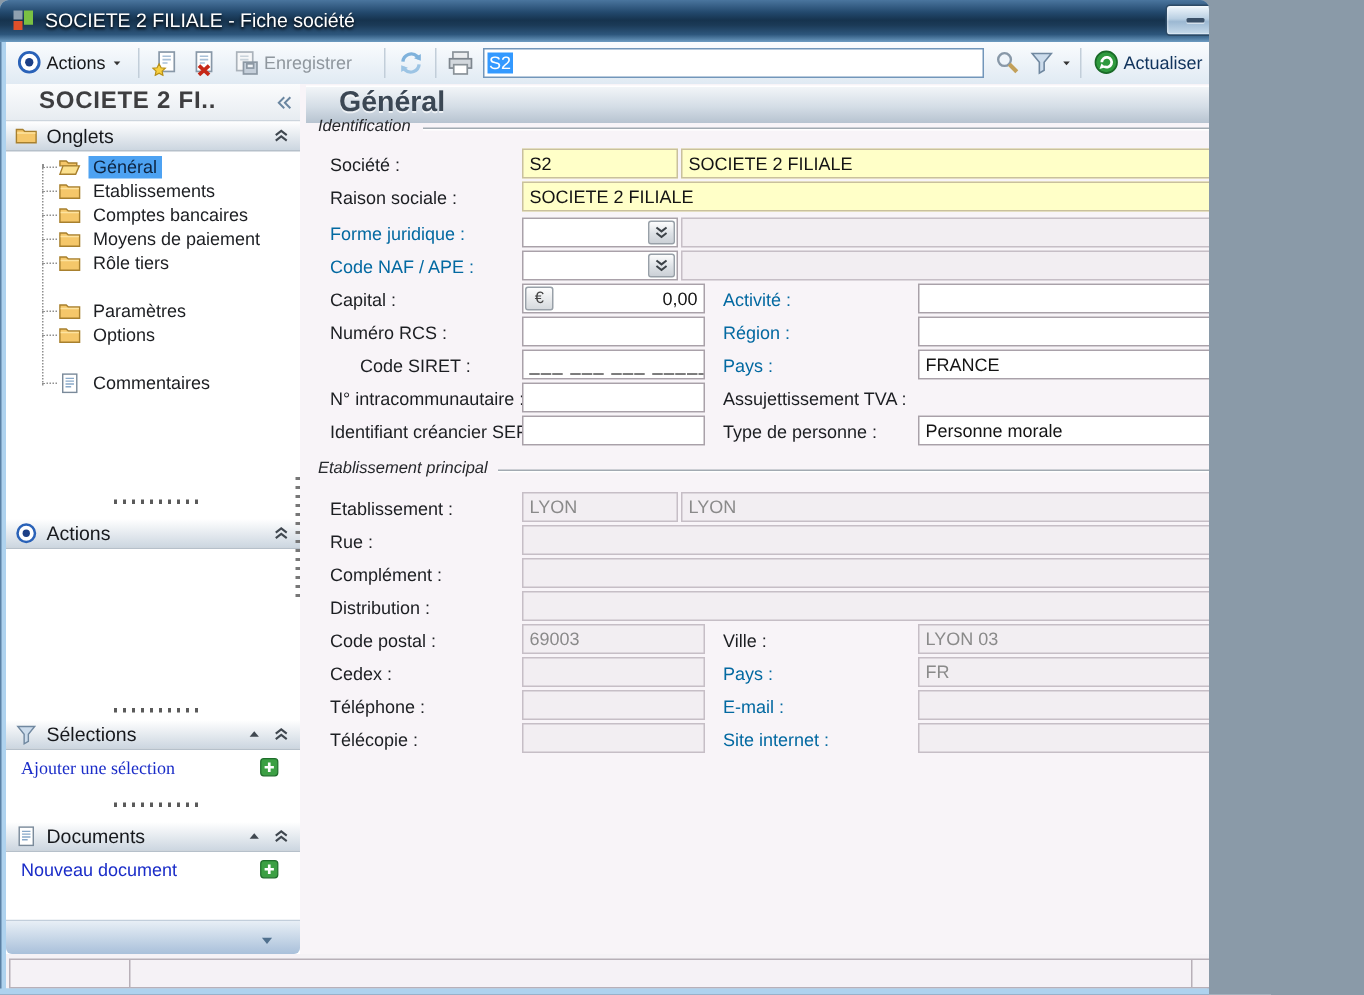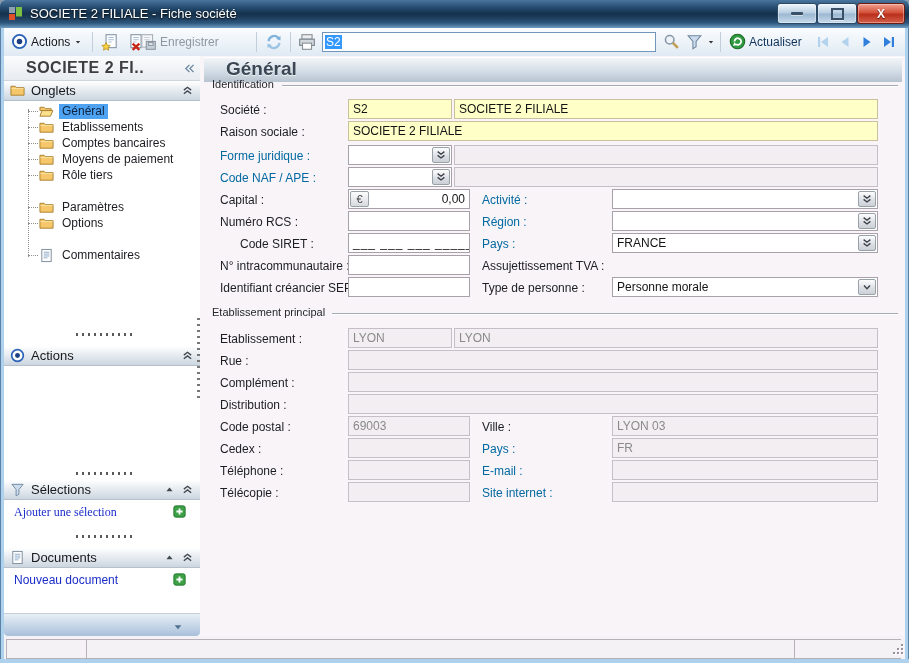--- a/index.html
+++ b/index.html
@@ -1,16 +1,16 @@
 <!DOCTYPE html>
 <html><head>
 <meta charset="utf-8">
 <style>
   html,body{margin:0;padding:0;background:#8a9aa8;font-family:"Liberation Sans",sans-serif;}
-  .window{position:relative;width:909px;height:663px;background:#aed2ee;border-radius:6px 6px 0 0;overflow:hidden;box-shadow:0 0 0 1px #5a80a4 inset;}
+  .window{position:relative;width:806px;height:663px;background:#aed2ee;border-radius:6px 6px 0 0;overflow:hidden;box-shadow:0 0 0 1px #5a80a4 inset;}
   .abs{position:absolute;}
   svg.ic{display:inline-block;vertical-align:middle;}
 
   
   .titlebar{position:absolute;left:0;top:0;width:909px;height:28px;
     background:linear-gradient(180deg,#4a759e 0%,#22486c 30%,#16334e 48%,#1b3a57 60%,#2d567c 82%,#6d9cc2 100%);
     border-radius:6px 6px 0 0;}
   .title-text{position:absolute;left:30px;top:6px;color:#fff;font-size:13px;text-shadow:0 1px 2px #000;white-space:nowrap;}
   .winbtn{position:absolute;top:3px;height:19px;border:1px solid #2c4a66;border-radius:3px;
     background:linear-gradient(#f0f7fd,#b9cfe2 45%,#9cb8d2 55%,#c8dcec);box-shadow:0 0 0 1px #ffffff55 inset;
@@ -54,21 +54,21 @@
   .linkrow .plus{position:absolute;right:14px;top:1px;}
   .sb-footer{position:absolute;left:0;top:557px;width:196px;height:22px;
     background:linear-gradient(#e8eff6,#a9c0da);border-top:1px solid #c2cedb;border-radius:0 0 4px 4px;}
   .sb-footer .tri{position:absolute;right:16px;top:7px;color:#50708e;}
 
   
   .main{position:absolute;left:200px;top:56px;width:705px;height:580px;background:#f8f4f8;}
   .main-band{position:absolute;left:4px;top:1px;width:698px;height:24px;
     background:linear-gradient(#f2f5f8,#d4dde6 55%,#b7c3d0);border-top:1px solid #fff;}
   .main-title{position:absolute;left:22px;top:0px;font-size:19px;font-weight:bold;color:#3b4754;text-shadow:0 1px 0 #ffffffaa;}
-  .legend{position:absolute;font-size:11px;color:#26282c;background:transparent;white-space:nowrap;}
+  .legend{position:absolute;font-size:11px;color:#26282c;background:transparent;white-space:nowrap;font-style:italic;}
   .legend-line{position:absolute;height:1px;background:#a2aab2;box-shadow:0 1px 0 #ffffff;}
   .flabel{position:absolute;font-size:12px;color:#1c1e22;white-space:nowrap;height:16px;line-height:16px;}
   .flabel.blue{color:#0369a1;}
   .fld{position:absolute;height:20px;box-sizing:border-box;background:#fff;border:1px solid #a9a1a9;font-size:12px;line-height:18px;padding:0 4px;color:#141414;white-space:nowrap;overflow:hidden;}
   .fld.yellow{background:#ffffc8;border-color:#c9c09d;}
   .fld.dis{background:#f2eef2;border-color:#c6bec6;color:#8a8a8a;}
   .cbtn{position:absolute;top:1px;right:1px;width:18px;height:16px;
     background:linear-gradient(#fdfdfd,#dde1e6 55%,#ccd1d7);border:1px solid #98a0a8;border-radius:2px;
     display:flex;align-items:center;justify-content:center;color:#3c4248;box-sizing:border-box;}
   .eurobtn{position:absolute;top:1px;left:1px;width:19px;height:16px;
@@ -225,21 +225,21 @@
     <div class="tbtn" style="left:94px;">
         <svg class="ic" width="18" height="18">
           <use href="#s-page-new"></use>
         </svg>
       </div>
     <div class="tbtn" style="left:120px;">
         <svg class="ic" width="18" height="18">
           <use href="#s-page-del"></use>
         </svg>
       </div>
-    <div class="tbtn" style="left:132px;">
+    <div class="tbtn" style="left:148px;">
       <svg class="ic" width="18" height="18">
           <use href="#s-save"></use>
         </svg>
       <span class="tlabel-dis">Enregistrer</span>
     </div>
     <div class="tsep" style="left:252px;"></div>
     <div class="tbtn" style="left:258px;">
         <svg class="ic" width="18" height="18">
           <use href="#s-refresh-blue"></use>
         </svg>

